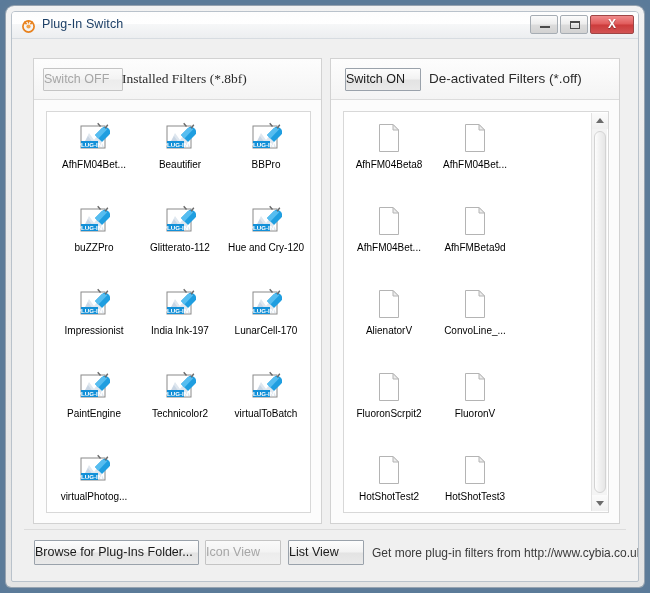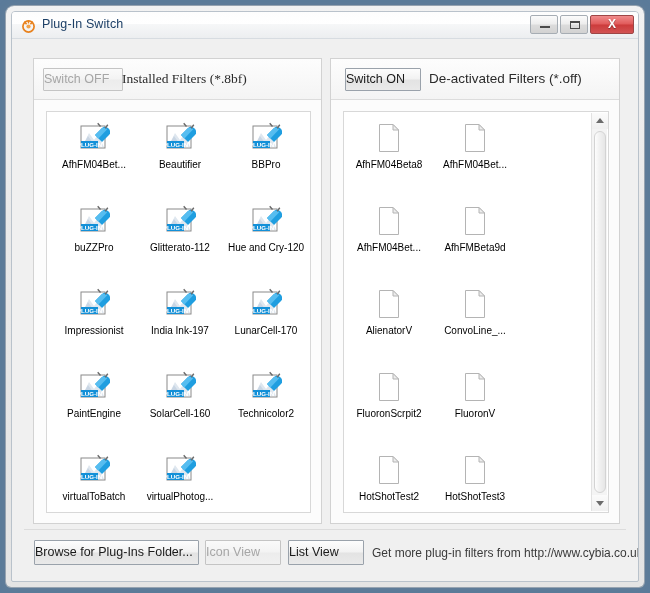--- a/index.html
+++ b/index.html
@@ -412,33 +412,20 @@
               <span class="plugin-icon"><svg width="32" height="32" viewBox="0 0 32 32">
     <rect x="3" y="4" width="24" height="22" fill="#ffffff" stroke="#8a8a8a" stroke-width="1"></rect>
     <path d="M4 25 L11 11 L16 18 L20 13 L26 25 Z" fill="#dfe7ef"></path>
     <path d="M4 25 L10 14 L15 21 Z" fill="#c9d6e4"></path>
     <path d="M17 13 l7 -7 a5 5 0 0 1 7 7 l-7 7 z" fill="#1f9ee0"></path>
     <path d="M17 13 l7 -7 a5 5 0 0 1 5.2 1.3 l-9 9.5 z" fill="#56bdf0"></path>
     <path d="M22.5 4.5 l-2.8 -3.2 M27.2 6.2 l2.6 -3.4" stroke="#6b6b6b" stroke-width="1.4" fill="none"></path>
     <rect x="3" y="19" width="17" height="7" fill="#1390d8"></rect>
     <text x="11.5" y="24.7" font-family="Liberation Sans, sans-serif" font-size="6.2" font-weight="bold" fill="#ffffff" text-anchor="middle">PLUG-IN</text>
   </svg></span>
-              <span class="cell-label">SolarCell-160</span>
-            </div>
-            <div class="cell">
-              <span class="plugin-icon"><svg width="32" height="32" viewBox="0 0 32 32">
-    <rect x="3" y="4" width="24" height="22" fill="#ffffff" stroke="#8a8a8a" stroke-width="1"></rect>
-    <path d="M4 25 L11 11 L16 18 L20 13 L26 25 Z" fill="#dfe7ef"></path>
-    <path d="M4 25 L10 14 L15 21 Z" fill="#c9d6e4"></path>
-    <path d="M17 13 l7 -7 a5 5 0 0 1 7 7 l-7 7 z" fill="#1f9ee0"></path>
-    <path d="M17 13 l7 -7 a5 5 0 0 1 5.2 1.3 l-9 9.5 z" fill="#56bdf0"></path>
-    <path d="M22.5 4.5 l-2.8 -3.2 M27.2 6.2 l2.6 -3.4" stroke="#6b6b6b" stroke-width="1.4" fill="none"></path>
-    <rect x="3" y="19" width="17" height="7" fill="#1390d8"></rect>
-    <text x="11.5" y="24.7" font-family="Liberation Sans, sans-serif" font-size="6.2" font-weight="bold" fill="#ffffff" text-anchor="middle">PLUG-IN</text>
-  </svg></span>
               <span class="cell-label">Technicolor2</span>
             </div>
             <div class="cell">
               <span class="plugin-icon"><svg width="32" height="32" viewBox="0 0 32 32">
     <rect x="3" y="4" width="24" height="22" fill="#ffffff" stroke="#8a8a8a" stroke-width="1"></rect>
     <path d="M4 25 L11 11 L16 18 L20 13 L26 25 Z" fill="#dfe7ef"></path>
     <path d="M4 25 L10 14 L15 21 Z" fill="#c9d6e4"></path>
     <path d="M17 13 l7 -7 a5 5 0 0 1 7 7 l-7 7 z" fill="#1f9ee0"></path>
     <path d="M17 13 l7 -7 a5 5 0 0 1 5.2 1.3 l-9 9.5 z" fill="#56bdf0"></path>
     <path d="M22.5 4.5 l-2.8 -3.2 M27.2 6.2 l2.6 -3.4" stroke="#6b6b6b" stroke-width="1.4" fill="none"></path>

